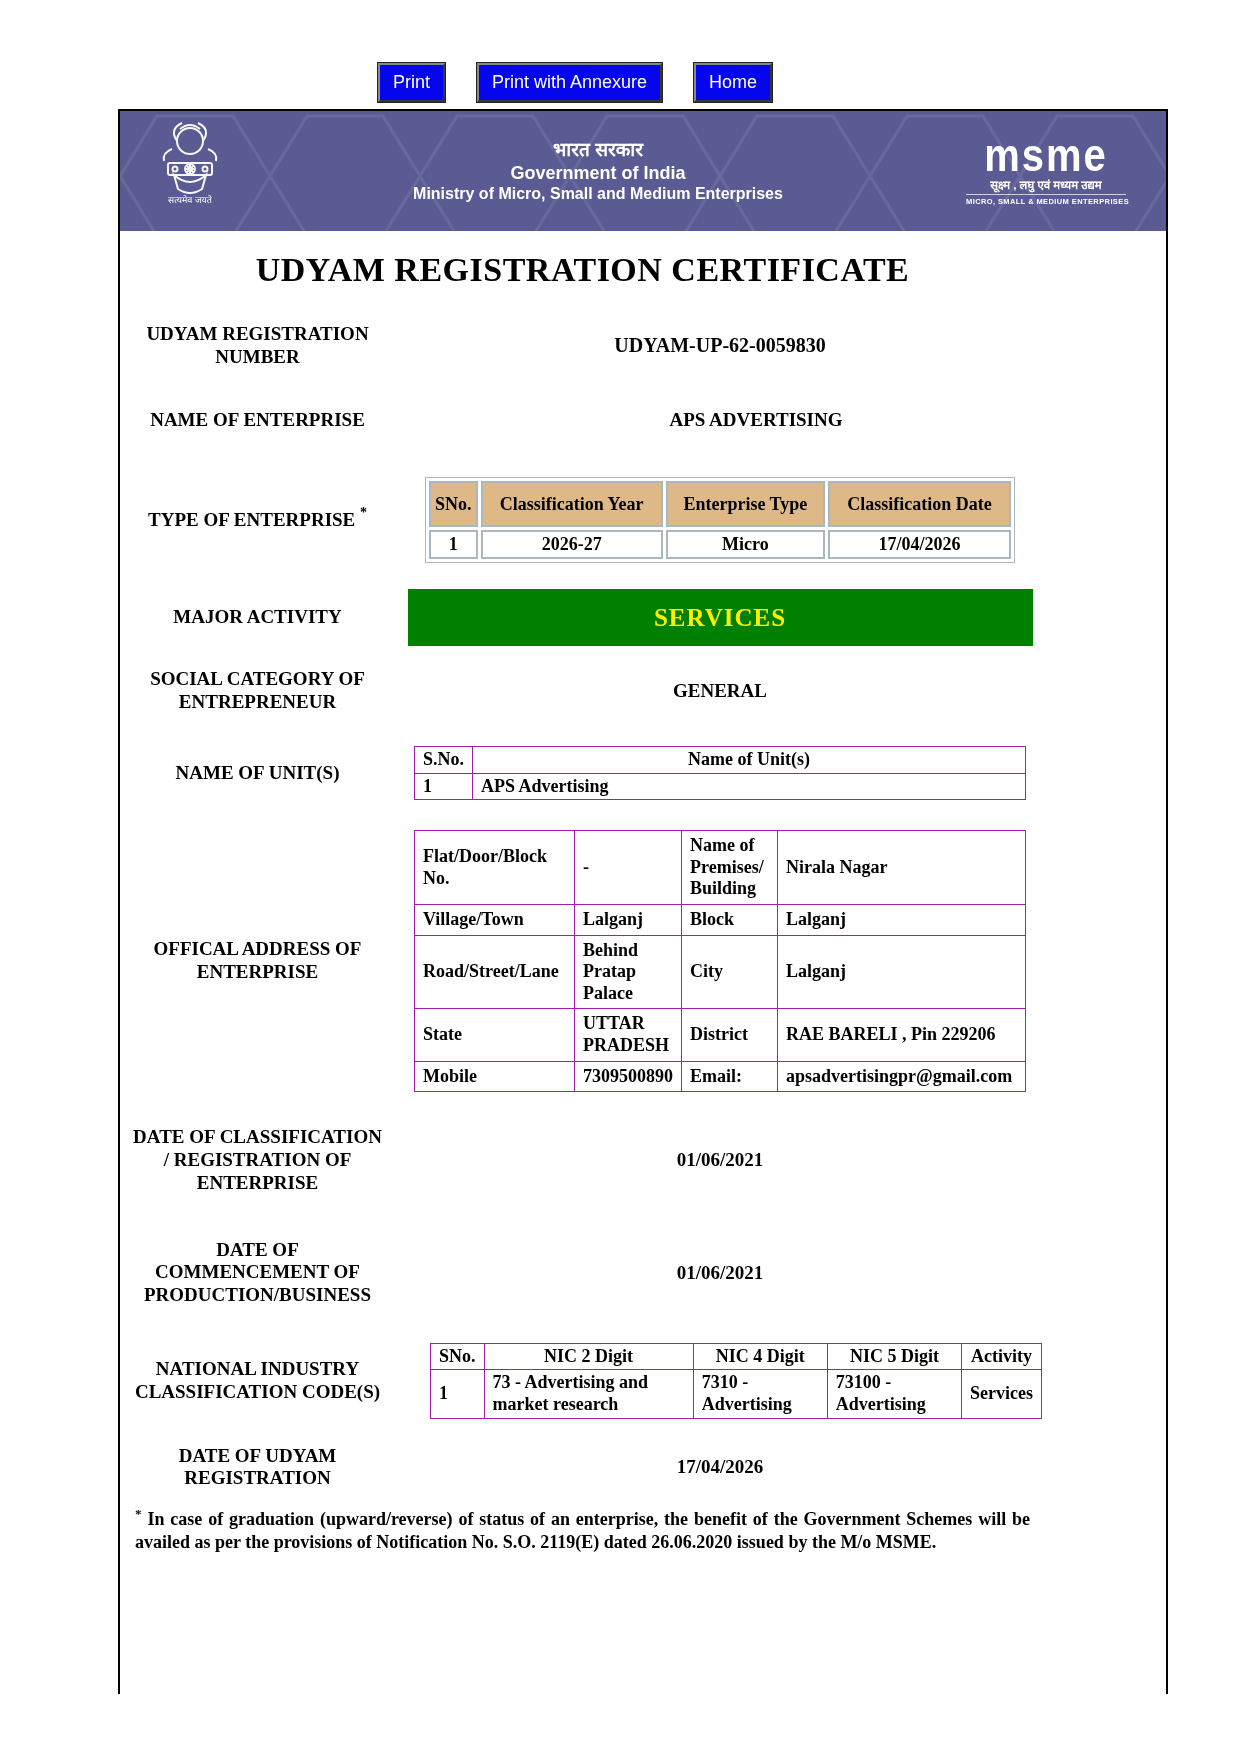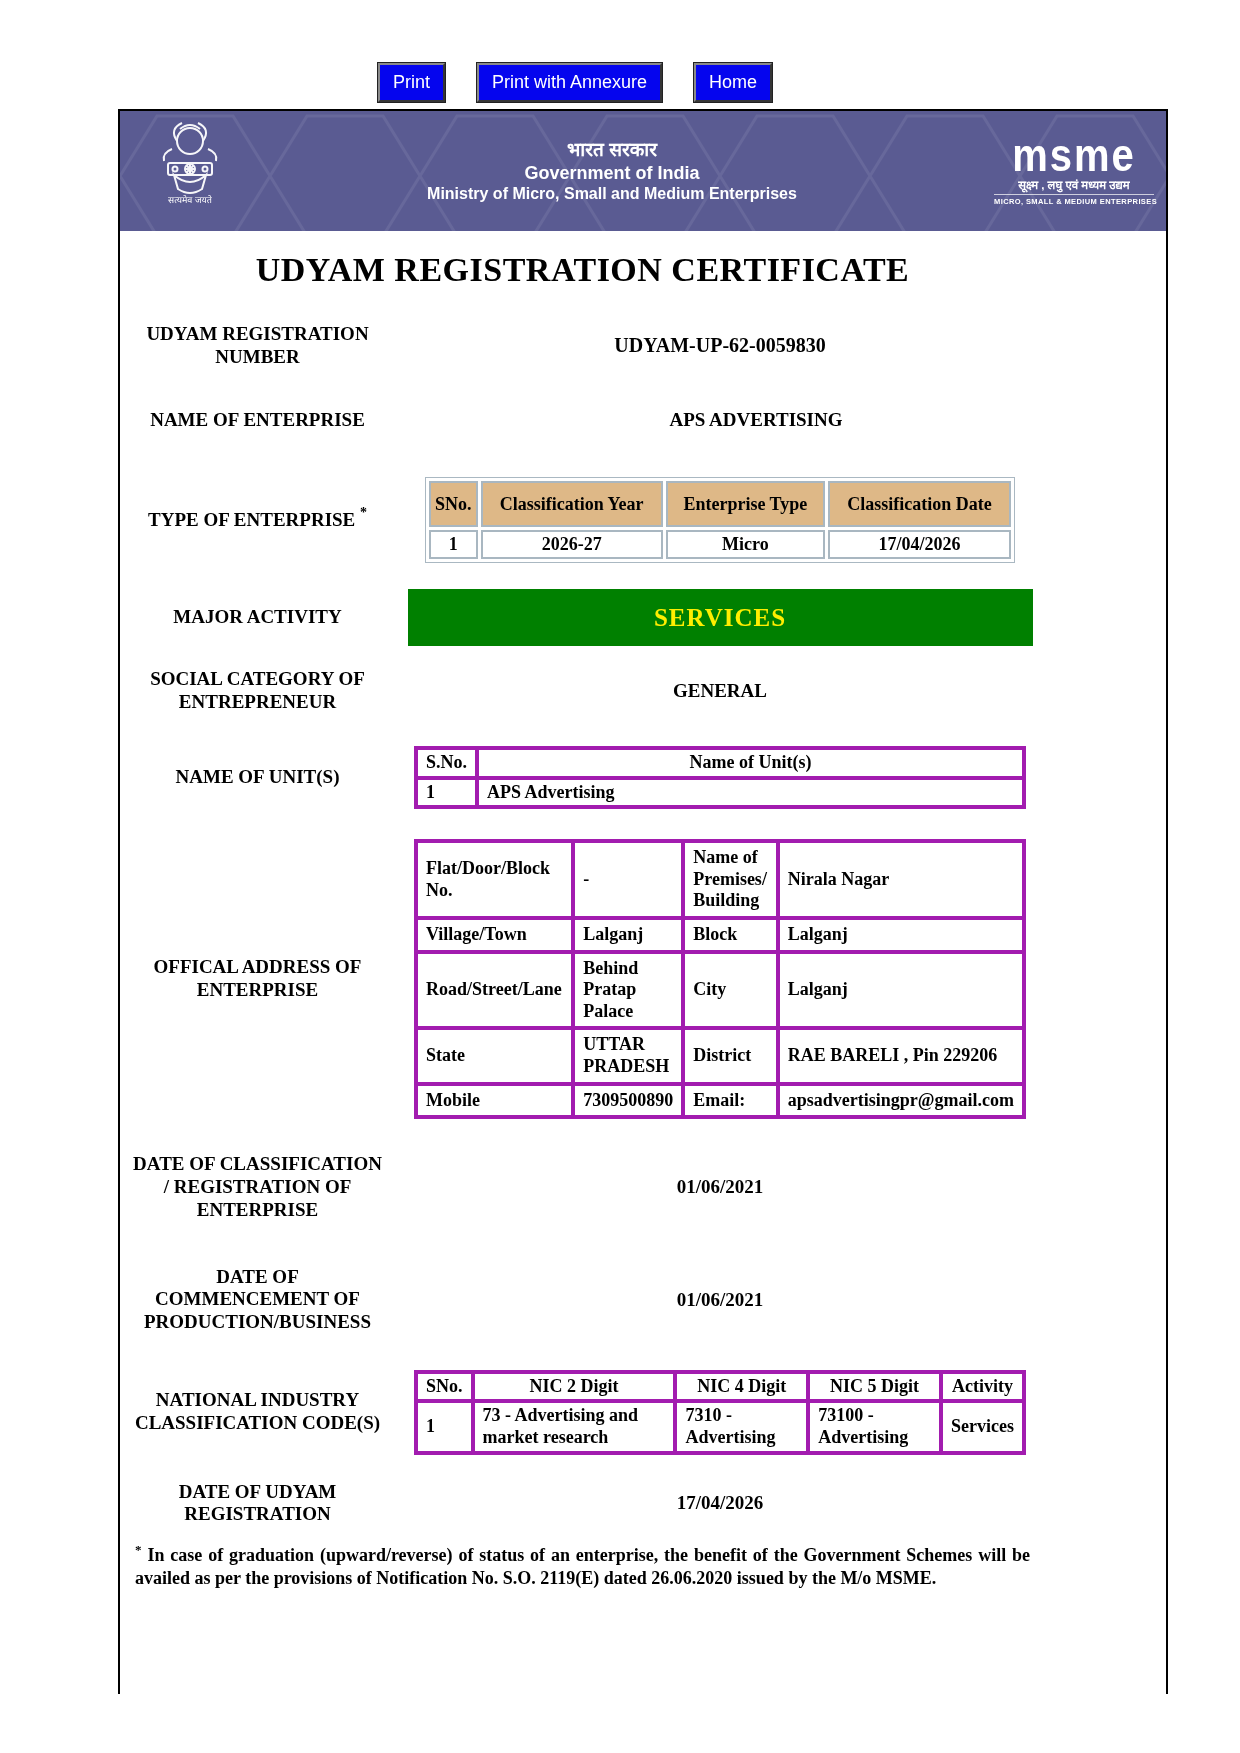--- a/index.html
+++ b/index.html
@@ -30,21 +30,21 @@
   .emblem { position:relative; margin-left:30px; width:80px; height:104px; flex:0 0 auto; }
   .banner-text {
     position:relative; flex:1 1 auto; text-align:center; color:#ffffff;
     font-family:"Liberation Sans","DejaVu Sans",sans-serif; line-height:1.25;
   }
   .banner-text .hi1 { font-size:19px; font-weight:bold; }
   .banner-text .en1 { font-size:18px; font-weight:bold; }
   .banner-text .hi2 { font-size:19px; font-weight:bold; }
   .banner-text .en2 { font-size:16px; font-weight:bold; }
   .msme-logo {
-    position:relative; margin-right:12px; width:160px; flex:0 0 auto; color:#fff;
+    position:relative; margin-right:40px; width:160px; flex:0 0 auto; color:#fff;
     font-family:"Liberation Sans","DejaVu Sans",sans-serif; text-align:center;
   }
   .msme-word { font-size:40px; font-weight:bold; letter-spacing:2px; line-height:0.9; transform:scaleY(1.15); }
   .msme-hi { font-size:11.5px; font-weight:bold; margin-top:4px; white-space:nowrap; }
   .msme-en { font-size:7.5px; font-weight:bold; letter-spacing:0.4px; margin-top:2px; white-space:nowrap; border-top:1px solid rgba(255,255,255,0.7); padding-top:2px; }
 
   
   .content { width:925px; }
   .main-title { text-align:center; font-size:34px; font-weight:bold; margin-top:20px; letter-spacing:0.5px; }
 
@@ -60,21 +60,21 @@
   .fancy th { background:#deb887; height:46px; line-height:1.15; }
   .fancy td { height:25px; }
   .fancy .c-sno { width:48px; }
 
   
   .activity-bar { width:625px; height:57px; margin:0 auto; background:#008000; display:flex; align-items:center; justify-content:center; }
   .activity-bar span { color:#ffee00; font-size:25px; font-weight:bold; letter-spacing:1px; }
 
   
   .plain { border-collapse:collapse; margin:0 auto; width:612px; background:#fff; }
-  .plain th, .plain td { border:4px solid #a21caf; font-size:18px; font-weight:bold; padding:2px 8px; line-height:1.2; }
+  .plain th, .plain td { border:1px solid #a21caf; font-size:18px; font-weight:bold; padding:2px 8px; line-height:1.2; }
   .plain th { text-align:center; }
   .plain td { text-align:left; }
   .units-table .c1 { width:56px; }
   .units-table th.c1 { text-align:left; }
 
   .addr-table td { padding:4px 8px; }
   .addr-table .a1 { width:160px; }
   .addr-table .a2 { width:104px; }
   .addr-table .a3 { width:96px; }
 
@@ -85,21 +85,21 @@
   .nic-table .n4 { width:78px; }
 
   
   .footnote { margin:16px 15px 0 15px; font-size:18px; font-weight:bold; text-align:justify; line-height:1.25; }
   .footnote sup { font-size:13px; margin-right:6px; }
 
   
   .mt1 { margin-top:34px; } .mt2 { margin-top:40px;gap:36px; } .mt3 { margin-top:46px; }
   .mt4 { margin-top:26px; } .mt5 { margin-top:22px; } .mt6 { margin-top:32px; }
   .mt7 { margin-top:30px; } .mt8 { margin-top:34px; } .mt9 { margin-top:44px; }
-  .mt10 { margin-top:36px; } .mt11 { margin-top:26px; }
+  .mt10 { margin-top:36px;gap:16px; } .mt11 { margin-top:26px; }
 </style>
 </head>
 <body>
 
 <div class="btn-row">
   <button class="nav-btn">Print</button>
   <button class="nav-btn">Print with Annexure</button>
   <button class="nav-btn">Home</button>
 </div>
 

